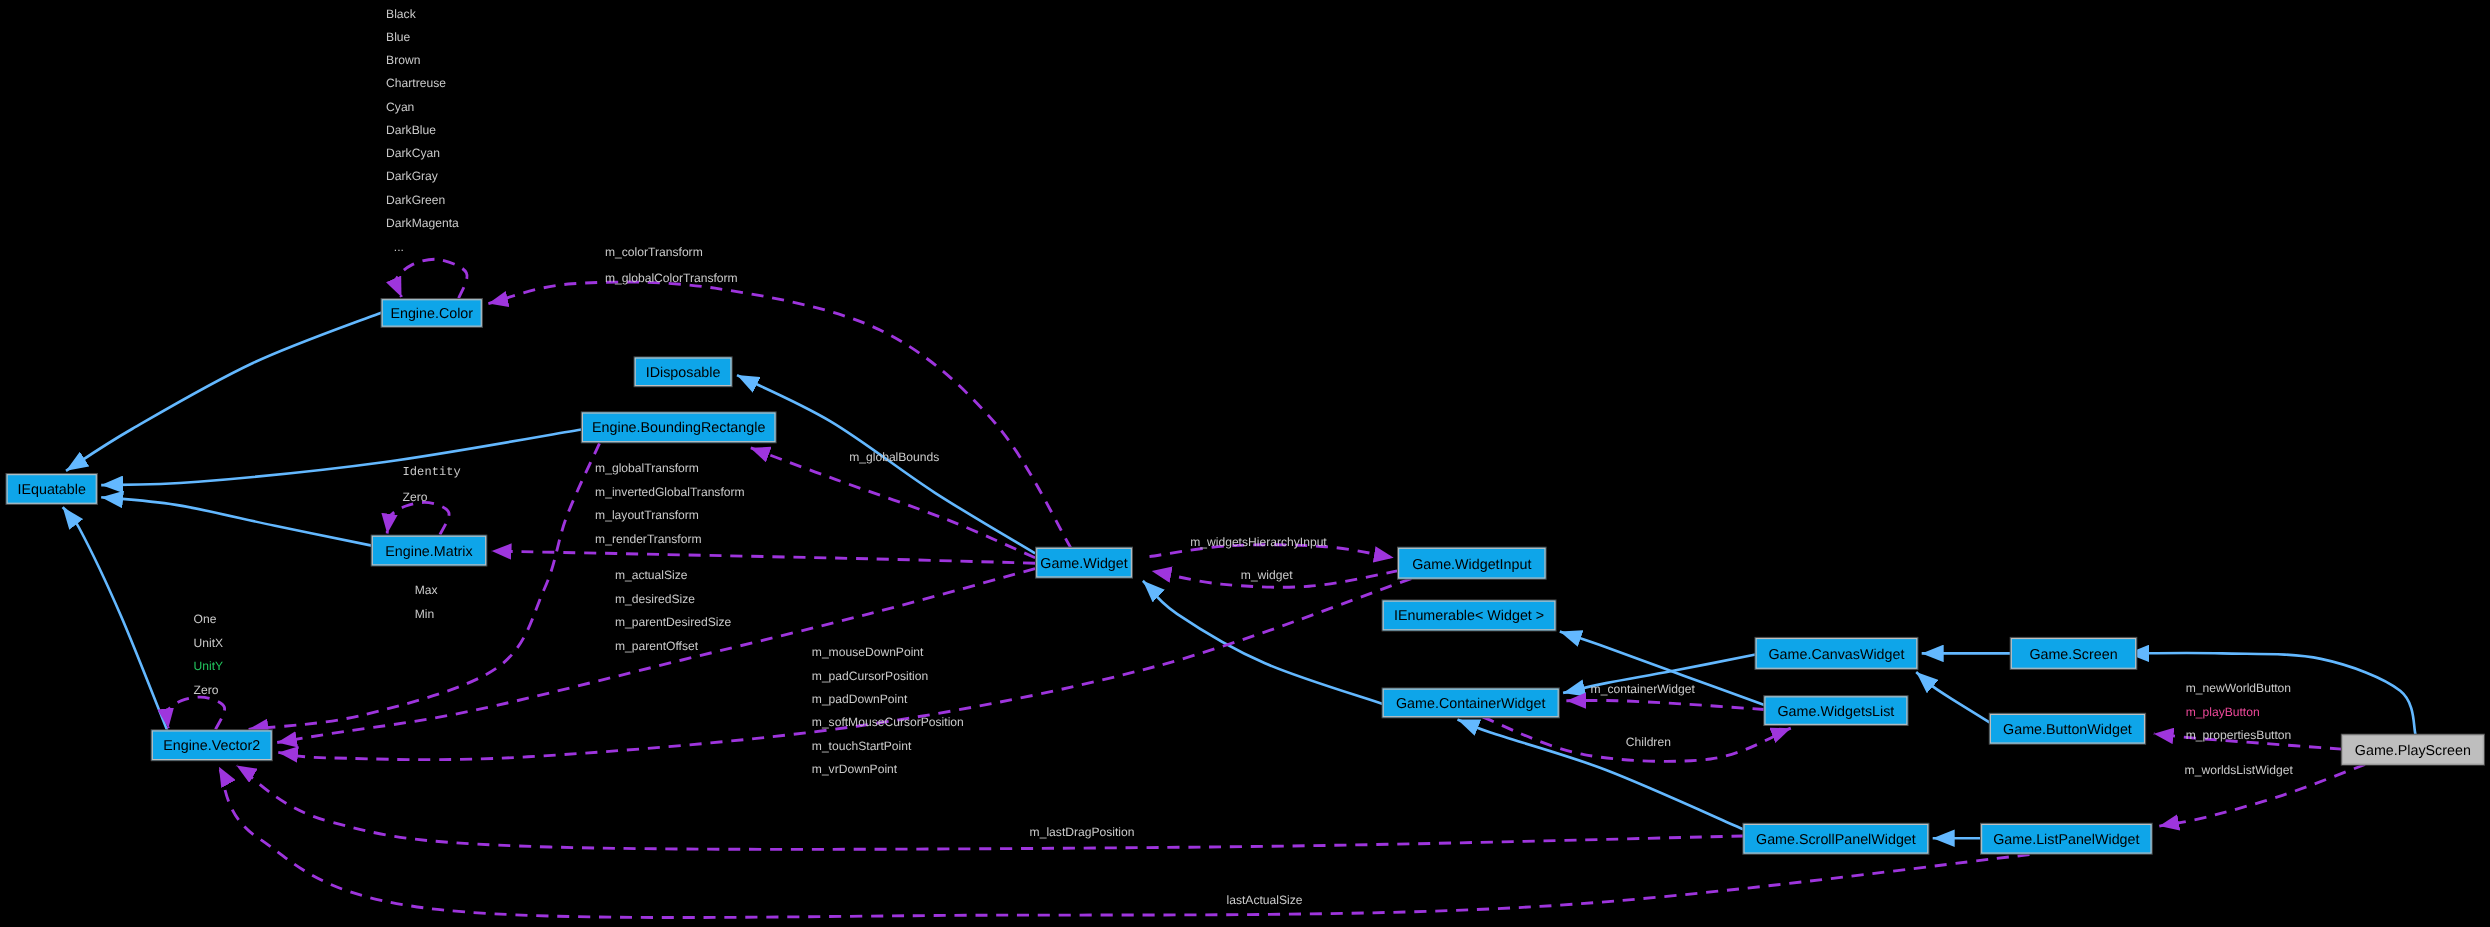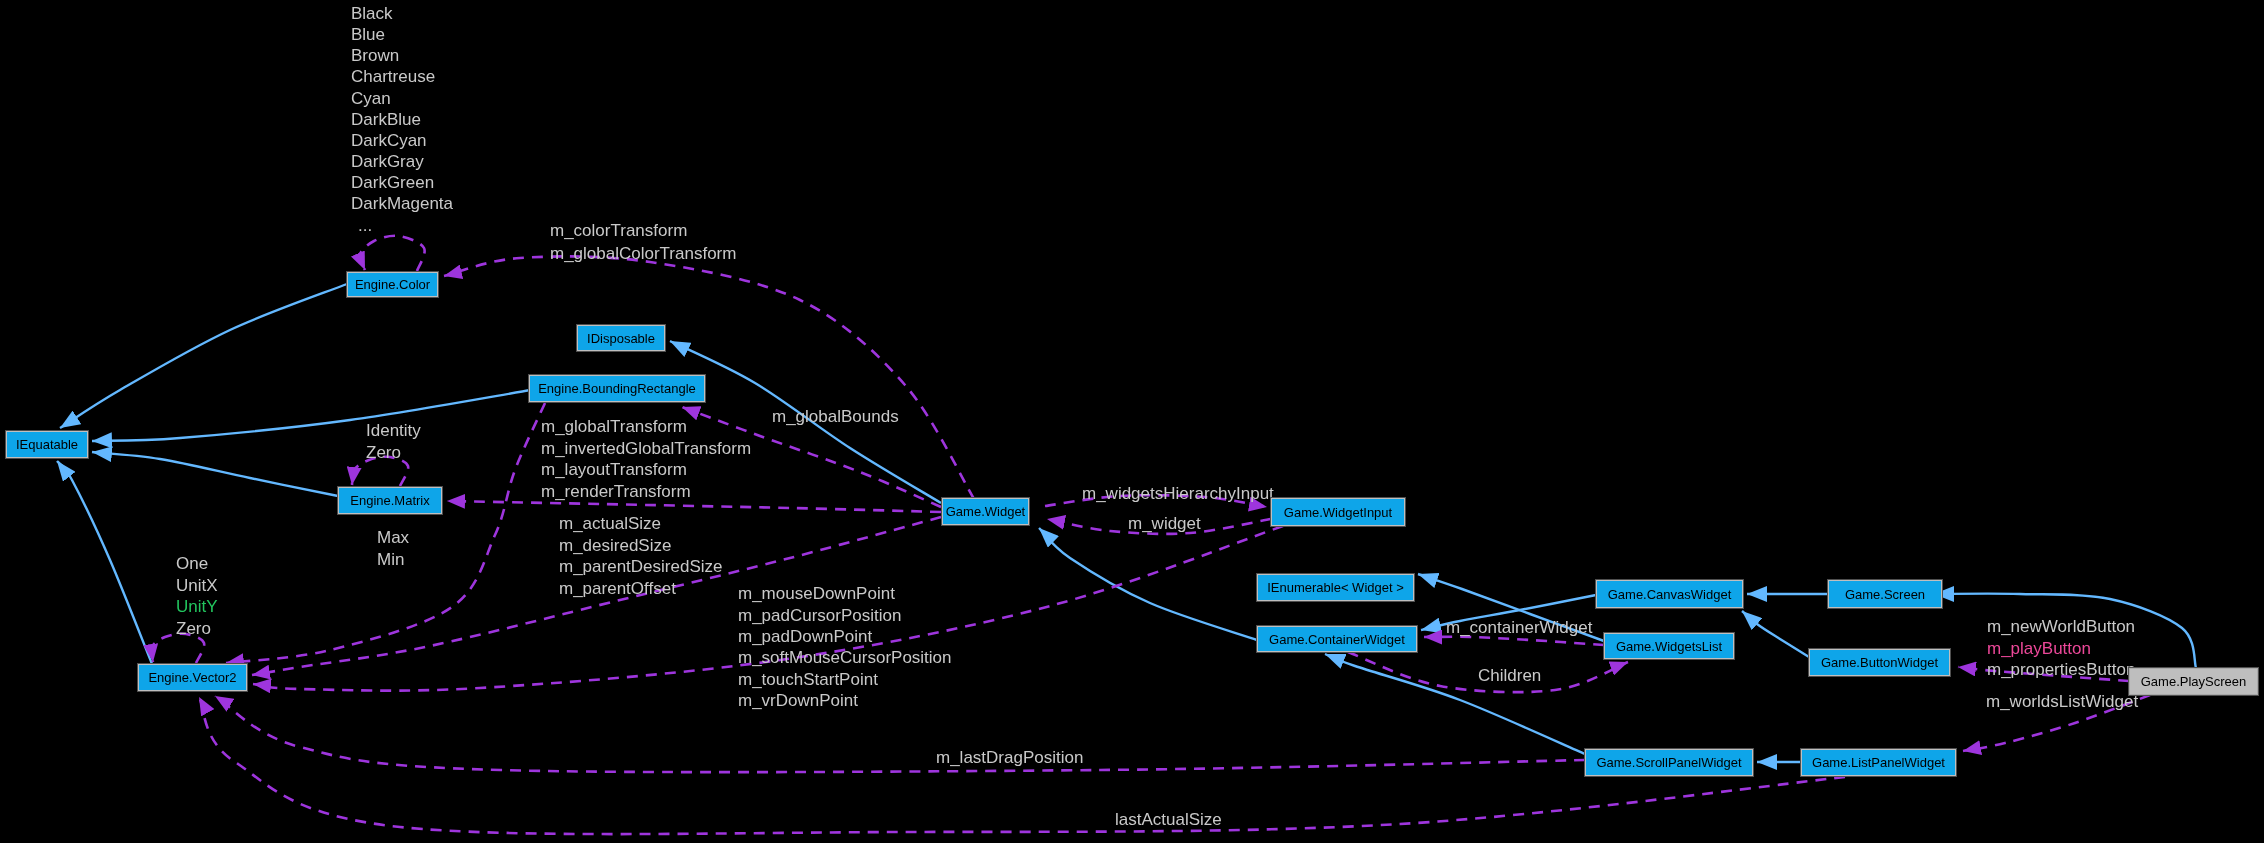--- a/index.html
+++ b/index.html
@@ -3,21 +3,21 @@
 <meta charset="utf-8">
 <style>
   html,body{margin:0;padding:0;background:#000;}
   .stage{position:relative;width:2264px;height:843px;background:#000;overflow:hidden;
          font-family:"Liberation Sans","DejaVu Sans",sans-serif;}
   .edge-layer{position:absolute;left:0;top:0;}
   .node{position:absolute;box-sizing:border-box;background:#0ea5e9;border:1px solid #bfbfbf;
         box-shadow:0 0 0 1px #4f4f4f;color:#000;font-size:13px;
         display:flex;align-items:center;justify-content:center;white-space:nowrap;cursor:pointer;}
   .node.highlight{background:#bebebe;border-color:#a9a9a9;}
-  .edge-label{position:absolute;color:#c9c9c9;font-size:17px;line-height:15px;white-space:nowrap;}
+  .edge-label{position:absolute;color:#c9c9c9;font-size:11px;line-height:15px;white-space:nowrap;}
 </style>
 </head>
 <body>
 
 <div class="stage" style="background: rgb(0, 0, 0);">
     <svg width="2264" height="843" viewBox="0 0 2264 843" class="edge-layer">
       <defs>
         <marker id="arrow-inherit" markerUnits="userSpaceOnUse" markerWidth="22" markerHeight="16" refX="20" refY="8" orient="auto">
           <path d="M0,0 L20,8 L0,16 z" fill="#63b8ff"></path>
         </marker>
@@ -62,21 +62,21 @@
     <div class="edge-label" style="left: 351px; top: 69px; color: rgb(201, 201, 201);">Chartreuse</div>
     <div class="edge-label" style="left: 351px; top: 91px; color: rgb(201, 201, 201);">Cyan</div>
     <div class="edge-label" style="left: 351px; top: 112px; color: rgb(201, 201, 201);">DarkBlue</div>
     <div class="edge-label" style="left: 351px; top: 133px; color: rgb(201, 201, 201);">DarkCyan</div>
     <div class="edge-label" style="left: 351px; top: 154px; color: rgb(201, 201, 201);">DarkGray</div>
     <div class="edge-label" style="left: 351px; top: 175px; color: rgb(201, 201, 201);">DarkGreen</div>
     <div class="edge-label" style="left: 351px; top: 196px; color: rgb(201, 201, 201);">DarkMagenta</div>
     <div class="edge-label" style="left: 358px; top: 218px; color: rgb(201, 201, 201);">...</div>
     <div class="edge-label" style="left: 550px; top: 223px; color: rgb(201, 201, 201);">m_colorTransform</div>
     <div class="edge-label" style="left: 550px; top: 246px; color: rgb(201, 201, 201);">m_globalColorTransform</div>
-    <div class="edge-label" style="left: 366px; top: 423px; color: rgb(201, 201, 201);">Identity</div>
+    <div class="edge-label" style="left: 366px; top: 423px; color: rgb(201, 201, 201); font-family: Liberation Mono, monospace;">Identity</div>
     <div class="edge-label" style="left: 366px; top: 445px; color: rgb(201, 201, 201);">Zero</div>
     <div class="edge-label" style="left: 377px; top: 530px; color: rgb(201, 201, 201);">Max</div>
     <div class="edge-label" style="left: 377px; top: 552px; color: rgb(201, 201, 201);">Min</div>
     <div class="edge-label" style="left: 541px; top: 419px; color: rgb(201, 201, 201);">m_globalTransform</div>
     <div class="edge-label" style="left: 541px; top: 441px; color: rgb(201, 201, 201);">m_invertedGlobalTransform</div>
     <div class="edge-label" style="left: 541px; top: 462px; color: rgb(201, 201, 201);">m_layoutTransform</div>
     <div class="edge-label" style="left: 541px; top: 484px; color: rgb(201, 201, 201);">m_renderTransform</div>
     <div class="edge-label" style="left: 772px; top: 409px; color: rgb(201, 201, 201);">m_globalBounds</div>
     <div class="edge-label" style="left: 559px; top: 516px; color: rgb(201, 201, 201);">m_actualSize</div>
     <div class="edge-label" style="left: 559px; top: 538px; color: rgb(201, 201, 201);">m_desiredSize</div>
@@ -103,21 +103,21 @@
     <div class="edge-label" style="left: 936px; top: 750px; color: rgb(201, 201, 201);">m_lastDragPosition</div>
     <div class="edge-label" style="left: 1115px; top: 812px; color: rgb(201, 201, 201);">lastActualSize</div>
     <div class="node" style="left: 6px; top: 431px; width: 82px; height: 27px;">IEquatable</div>
     <div class="node" style="left: 347px; top: 272px; width: 91px; height: 25px;">Engine.Color</div>
     <div class="node" style="left: 577px; top: 325px; width: 88px; height: 26px;">IDisposable</div>
     <div class="node" style="left: 529px; top: 375px; width: 176px; height: 27px;">Engine.BoundingRectangle</div>
     <div class="node" style="left: 338px; top: 487px; width: 104px; height: 27px;">Engine.Matrix</div>
     <div class="node" style="left: 138px; top: 664px; width: 109px; height: 27px;">Engine.Vector2</div>
     <div class="node" style="left: 942px; top: 498px; width: 87px; height: 27px;">Game.Widget</div>
     <div class="node" style="left: 1271px; top: 498px; width: 134px; height: 28px;">Game.WidgetInput</div>
-    <div class="node" style="left: 1257px; top: 546px; width: 157px; height: 27px; margin-top: 28px;">IEnumerable&lt; Widget &gt;</div>
+    <div class="node" style="left: 1257px; top: 546px; width: 157px; height: 27px;">IEnumerable&lt; Widget &gt;</div>
     <div class="node" style="left: 1596px; top: 580px; width: 147px; height: 28px;">Game.CanvasWidget</div>
     <div class="node" style="left: 1828px; top: 580px; width: 114px; height: 28px;">Game.Screen</div>
     <div class="node" style="left: 1257px; top: 626px; width: 160px; height: 26px;">Game.ContainerWidget</div>
     <div class="node" style="left: 1604px; top: 633px; width: 130px; height: 26px;">Game.WidgetsList</div>
     <div class="node" style="left: 1809px; top: 649px; width: 141px; height: 27px;">Game.ButtonWidget</div>
     <div class="node highlight" style="left: 2129px; top: 668px; width: 129px; height: 27px;">Game.PlayScreen</div>
     <div class="node" style="left: 1585px; top: 749px; width: 168px; height: 27px;">Game.ScrollPanelWidget</div>
     <div class="node" style="left: 1801px; top: 749px; width: 155px; height: 27px;">Game.ListPanelWidget</div>
   </div>
 

